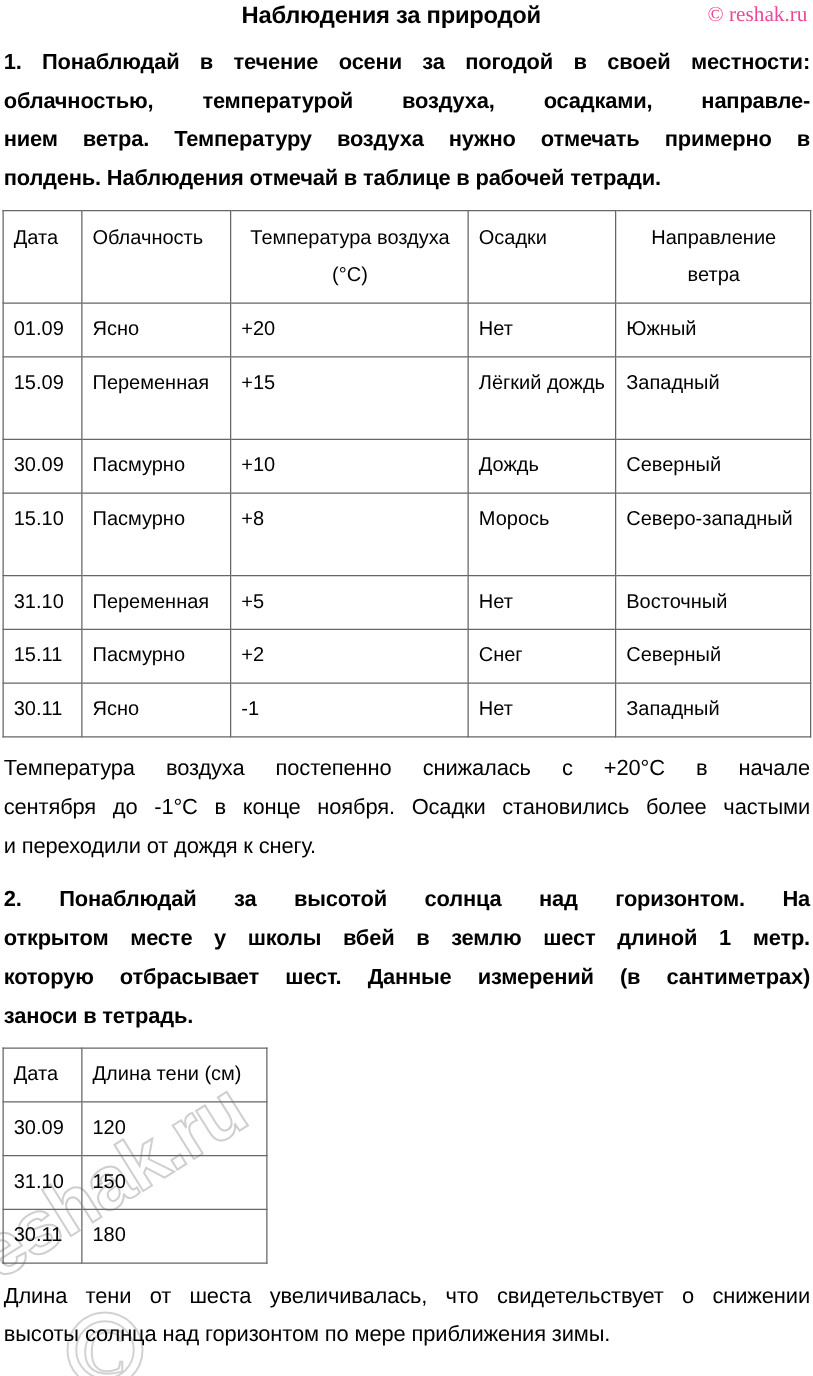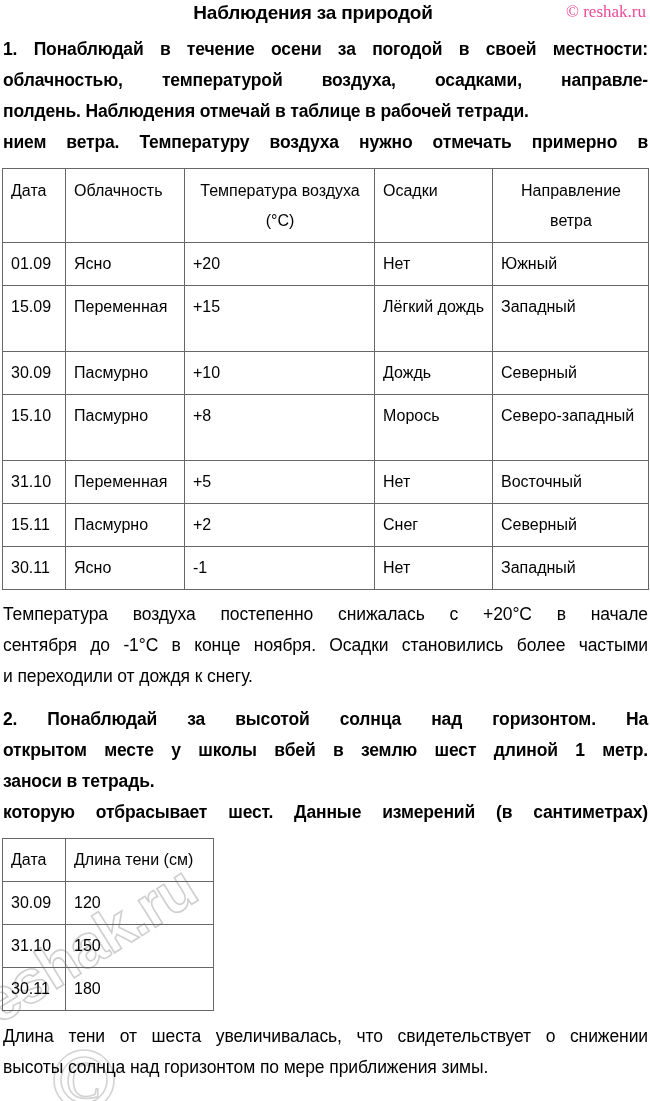--- a/index.html
+++ b/index.html
@@ -194,22 +194,22 @@
     <div class="topbar">
       <div class="doc-title">Наблюдения за природой</div>
       <div class="site-mark">© reshak.ru</div>
     </div>
 
     <div class="gap-intro"></div>
 
     <div class="para bold">
       <span class="line">1. Понаблюдай в течение осени за погодой в своей местности:</span>
       <span class="line">облачностью, температурой воздуха, осадками, направле-</span>
+      <span class="line">нием ветра. Температуру воздуха нужно отмечать примерно в</span>
       <span class="line last">полдень. Наблюдения отмечай в таблице в рабочей тетради.</span>
-      <span class="line">нием ветра. Температуру воздуха нужно отмечать примерно в</span>
     </div>
 
     <div class="gap-t1"></div>
 
     <table class="obs weather">
       <colgroup>
         <col class="c-date">
           <col class="c-cloud">
           <col class="c-temp">
           <col class="c-prec">
@@ -295,22 +295,22 @@
       <span class="line">Температура воздуха постепенно снижалась с +20°C в начале</span>
       <span class="line">сентября до -1°C в конце ноября. Осадки становились более частыми</span>
       <span class="line last">и переходили от дождя к снегу.</span>
     </div>
 
     <div class="gap-sec2"></div>
 
     <div class="para bold">
       <span class="line">2. Понаблюдай за высотой солнца над горизонтом. На</span>
       <span class="line">открытом месте у школы вбей в землю шест длиной 1 метр.</span>
+      <span class="line">которую отбрасывает шест. Данные измерений (в сантиметрах)</span>
       <span class="line last">заноси в тетрадь.</span>
-      <span class="line">которую отбрасывает шест. Данные измерений (в сантиметрах)</span>
     </div>
 
     <div class="gap-t2"></div>
 
     <table class="obs shadow">
       <colgroup>
           <col class="s-date">
           <col class="s-len">
         </colgroup>
       <thead>

